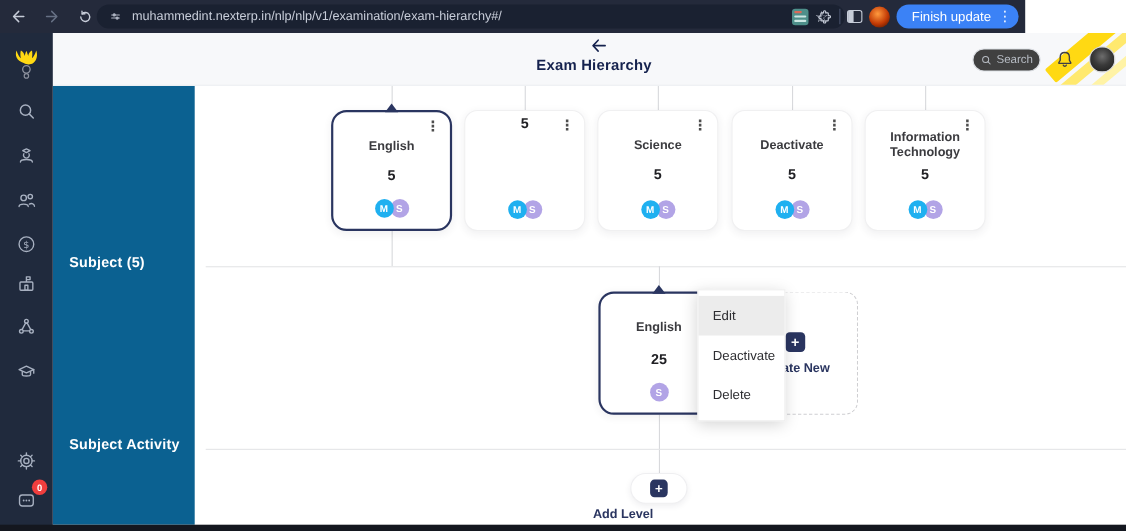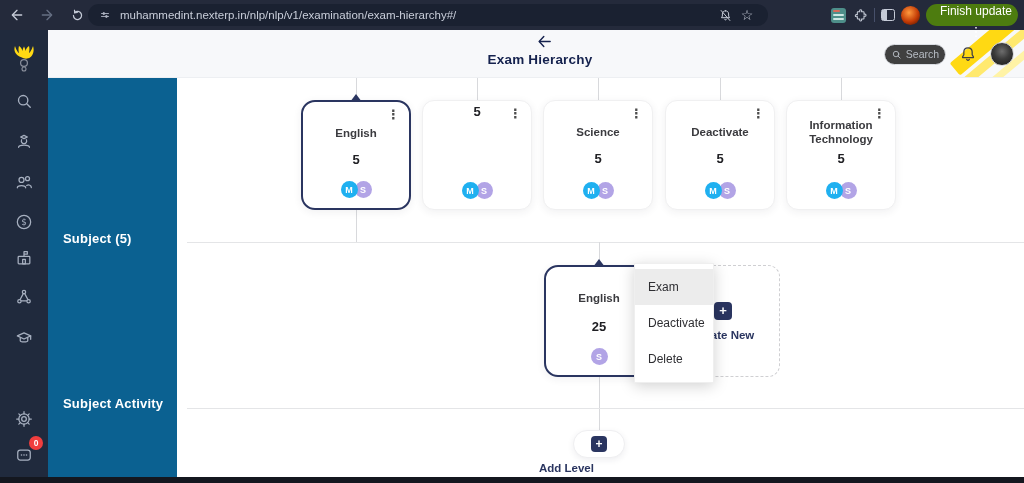--- a/index.html
+++ b/index.html
@@ -1,35 +1,35 @@
 <!DOCTYPE html>
 <html><head>
 <meta charset="utf-8">
 <style>
   * { margin:0; padding:0; box-sizing:border-box; }
   html,body { width:1024px; height:483px; }
   body { font-family:"Liberation Sans","DejaVu Sans",sans-serif; background:#fff; overflow:hidden; }
   #app { position:relative; width:1024px; height:483px; overflow:hidden; background:#fff; }
 
   
-  .browser-bar { position:absolute; left:0; top:0; width:1024px; height:30px; background:#242A3B; display:flex; align-items:center; z-index:30; }
+  .browser-bar { position:absolute; left:0; top:0; width:932px; height:30px; background:#242A3B; display:flex; align-items:center; z-index:30; }
   .nav-ico { width:26px; height:22px; display:flex; align-items:center; justify-content:center; margin-left:4px; cursor:pointer; }
   .url-pill { position:absolute; left:88px; top:4px; width:680px; height:22px; background:#1A2131; border-radius:11px; display:flex; align-items:center; padding:0 10px; }
   .url-text { color:#C9CEDA; font-size:11.5px; margin-left:8px; flex:1; white-space:nowrap; overflow:hidden; }
   .pill-right-ico { width:22px; height:18px; display:flex; align-items:center; justify-content:center; cursor:pointer; }
   .star-glyph { color:#C9CEDA; font-size:14px; line-height:1; }
   .bar-right { position:absolute; right:6px; top:0; height:30px; display:flex; align-items:center; gap:6px; }
   .ext-app-ico { width:15px; height:15px; border-radius:3px; background:#4E8F8A; display:flex; flex-direction:column; justify-content:center; gap:2px; padding:2px; cursor:pointer; }
   .ext-app-ico i { display:block; height:2.5px; border-radius:1px; background:#CDE7E3; }
   .ext-app-ico i.r { background:#D96A5A; width:60%; }
   .vsep { width:1px; height:14px; background:#47506a; }
   .side-panel-ico { width:14px; height:12px; border:1.5px solid #C6CCD8; border-radius:2.5px; position:relative; cursor:pointer; }
   .side-panel-ico::before { content:""; position:absolute; left:0; top:0; bottom:0; width:5px; background:#C6CCD8; }
   .chrome-avatar { width:19px; height:19px; border-radius:50%; background:radial-gradient(circle at 42% 35%, #ff9a3e 0%, #c23a05 55%, #3c0f00 100%); cursor:pointer; }
-  .finish-btn { height:22px; background:#4d7c0f; border-radius:11px; color:#fff; font-size:12px; display:flex; align-items:center; padding:0 6px 0 14px; gap:6px; cursor:pointer;flex-direction:column; }
+  .finish-btn { height:22px; background:#3b82f6; border-radius:11px; color:#fff; font-size:12px; display:flex; align-items:center; padding:0 6px 0 14px; gap:6px; cursor:pointer; }
   .finish-btn .kebab { color:#fff; font-size:13px; }
 
   
   .app-header { position:absolute; left:48px; top:30px; width:976px; height:48px; background:#F7F8FA; border-bottom:1px solid #EDEFF2; display:flex; align-items:center; z-index:20; overflow:hidden;flex-direction:column; }
   .hdr-back { margin-left:16px; width:22px; height:22px; display:flex; align-items:center; justify-content:center; cursor:pointer; }
   .hdr-title { margin-left:8px; font-size:13.5px; font-weight:800; color:#15224E; letter-spacing:.2px; }
   .hdr-right { position:absolute; right:10px; top:0; height:48px; display:flex; align-items:center; gap:12px; z-index:2; }
   .search-pill { width:62px; height:21px; border:1px solid #DCDFE4; border-radius:11px; background:#404040; display:flex; align-items:center; justify-content:center; gap:4px; color:#B7BCC4; font-size:10.5px; cursor:pointer; }
   .hdr-bell { width:20px; height:20px; cursor:pointer; }
   .hdr-avatar { width:24px; height:24px; border-radius:50%; background:radial-gradient(circle at 50% 38%, #6d6d6d 0%, #3a3a3a 45%, #191919 100%); border:1px solid #d9d9d9; cursor:pointer; }
@@ -335,21 +335,21 @@
           <span class="badge s" style="margin-left:0">S</span>
         </div>
     </div>
 
     <div class="create-card">
       <span class="plus-sq">+</span>
       <span class="create-label">Create New</span>
     </div>
 
     <div class="ctx-menu">
-      <div class="ctx-item highlight">Exam</div>
+      <div class="ctx-item highlight">Edit</div>
       <div class="ctx-item">Deactivate</div>
       <div class="ctx-item">Delete</div>
     </div>
 
     <div class="divider" style="top:330px"></div>
 
     <div class="add-pill">
       <span class="plus-sq">+</span>
     </div>
     <div class="add-label">Add Level</div>

